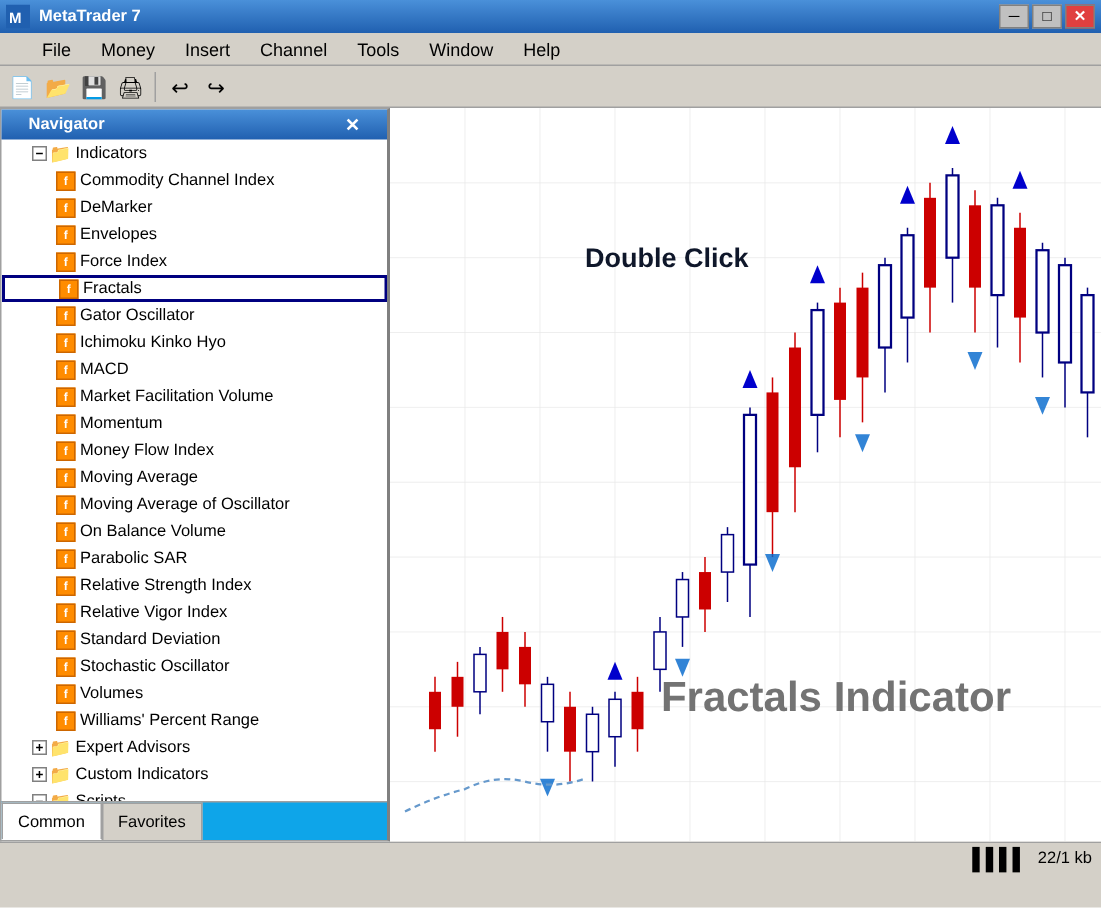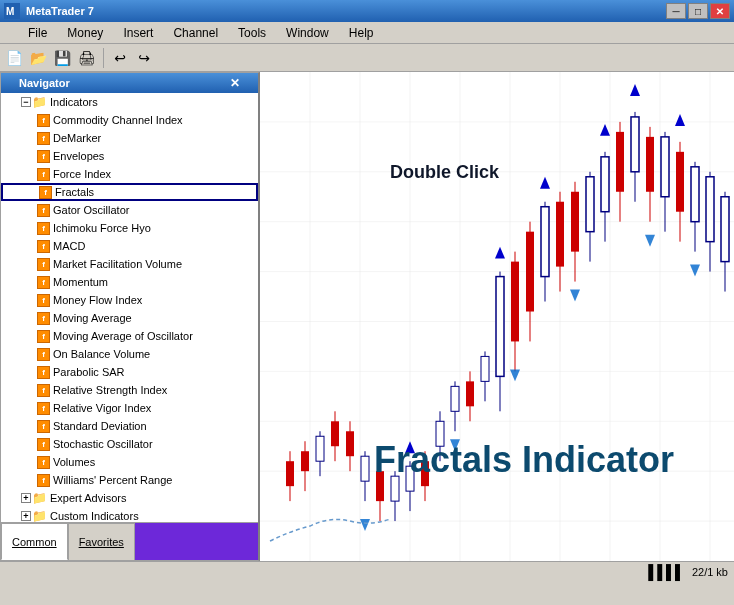--- a/index.html
+++ b/index.html
@@ -140,23 +140,23 @@
       left: 130px;
       font-size: 18px;
       font-weight: bold;
       color: #0f172a;
       font-family: Arial, sans-serif;
     }
     .fractals-indicator-label {
       position: absolute;
       bottom: 80px;
       right: 60px;
-      font-size: 36px;
+      font-size: 28px;
       font-weight: bold;
-      color: #0c4a6e;
+      color: #737373;
       font-family: Arial, sans-serif;
       text-align: left;
     }
 
     
     .status-bar {
       height: 20px;
       background: #d4d0c8;
       border-top: 1px solid #a0a0a0;
       display: flex;
@@ -164,23 +164,22 @@
       padding: 0 6px;
       font-size: 11px;
       justify-content: flex-end;
       gap: 8px;
     }
 
     
     .nav-tabs {
       display: flex;
       border-top: 1px solid #a0a0a0;
-      background: #6d28d9;
-      height: 38px;
-      text-decoration: underline;
+      background: #0ea5e9;
+      height: 26px;
     }
     .nav-tab {
       padding: 2px 10px;
       border: 1px solid #a0a0a0;
       border-bottom: none;
       background: #d4d0c8;
       cursor: pointer;
       font-size: 11px;
       display: flex; align-items: center;
     }
@@ -276,21 +275,21 @@
         <span>Fractals</span>
       </div>
       <div class="nav-item">
         <span class="indent2"></span>
         <span class="icon-f nav-icon">f</span>
         <span>Gator Oscillator</span>
       </div>
       <div class="nav-item">
         <span class="indent2"></span>
         <span class="icon-f nav-icon">f</span>
-        <span>Ichimoku Force Hyo</span>
+        <span>Ichimoku Kinko Hyo</span>
       </div>
       <div class="nav-item">
         <span class="indent2"></span>
         <span class="icon-f nav-icon">f</span>
         <span>MACD</span>
       </div>
       <div class="nav-item">
         <span class="indent2"></span>
         <span class="icon-f nav-icon">f</span>
         <span>Market Facilitation Volume</span>

